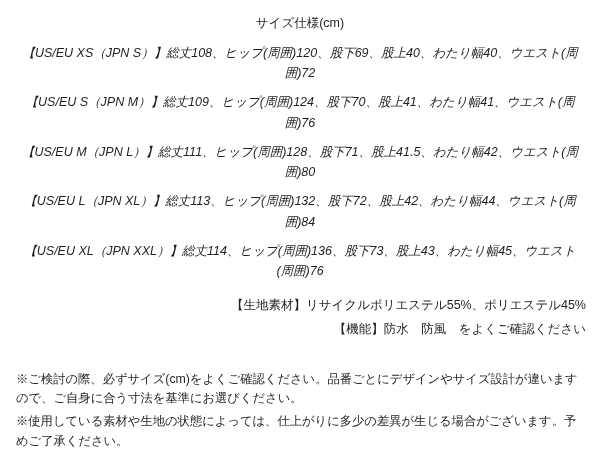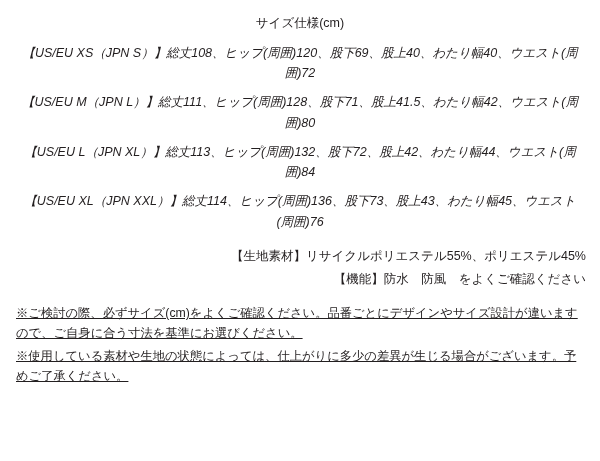--- a/index.html
+++ b/index.html
@@ -42,40 +42,40 @@
   .spec-block {
     margin-top: 14px;
   }
   .spec-line {
     text-align: right;
     font-size: 12.5px;
     line-height: 1.65;
     margin-bottom: 3px;
   }
   .notes {
-    margin-top: 14px;
-    text-decoration: underline;
+    margin-top: 30px;
   }
   .note {
     font-size: 12.3px;
     line-height: 1.62;
     margin-bottom: 3px;
     text-align: left;
     padding: 0 2px;
   }
 </style>
 </head>
 <body>
 
 <div class="page">
 
   <div class="title">サイズ仕様(cm)</div>
 
   <div class="size-list">
     <div class="size-row">【US/EU XS（JPN S）】総丈108、ヒップ(周囲)120、股下69、股上40、わたり幅40、ウエスト(周囲)72</div>
+    <div class="size-row">【US/EU S（JPN M）】総丈109、ヒップ(周囲)124、股下70、股上41、わたり幅41、ウエスト(周囲)76</div>
     <div class="size-row">【US/EU M（JPN L）】総丈111、ヒップ(周囲)128、股下71、股上41.5、わたり幅42、ウエスト(周囲)80</div>
     <div class="size-row">【US/EU L（JPN XL）】総丈113、ヒップ(周囲)132、股下72、股上42、わたり幅44、ウエスト(周囲)84</div>
     <div class="size-row">【US/EU XL（JPN XXL）】総丈114、ヒップ(周囲)136、股下73、股上43、わたり幅45、ウエスト(周囲)76</div>
   </div>
 
   <div class="spec-block">
     <div class="spec-line">【生地素材】リサイクルポリエステル55%、ポリエステル45%</div>
     <div class="spec-line">【機能】防水　防風　をよくご確認ください</div>
   </div>
 

